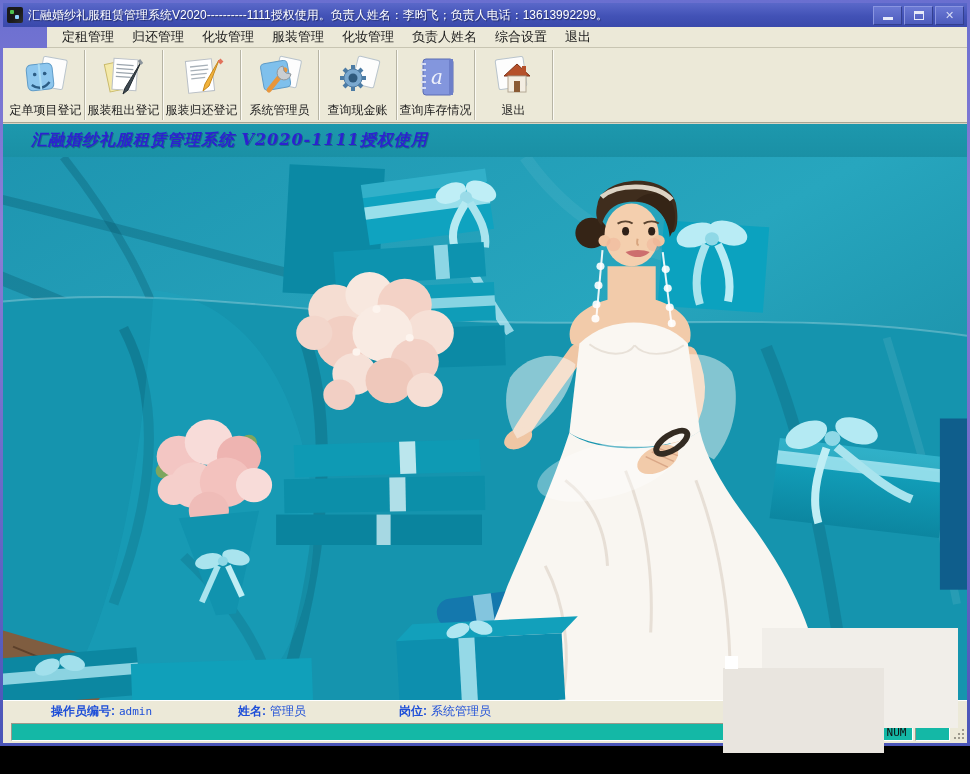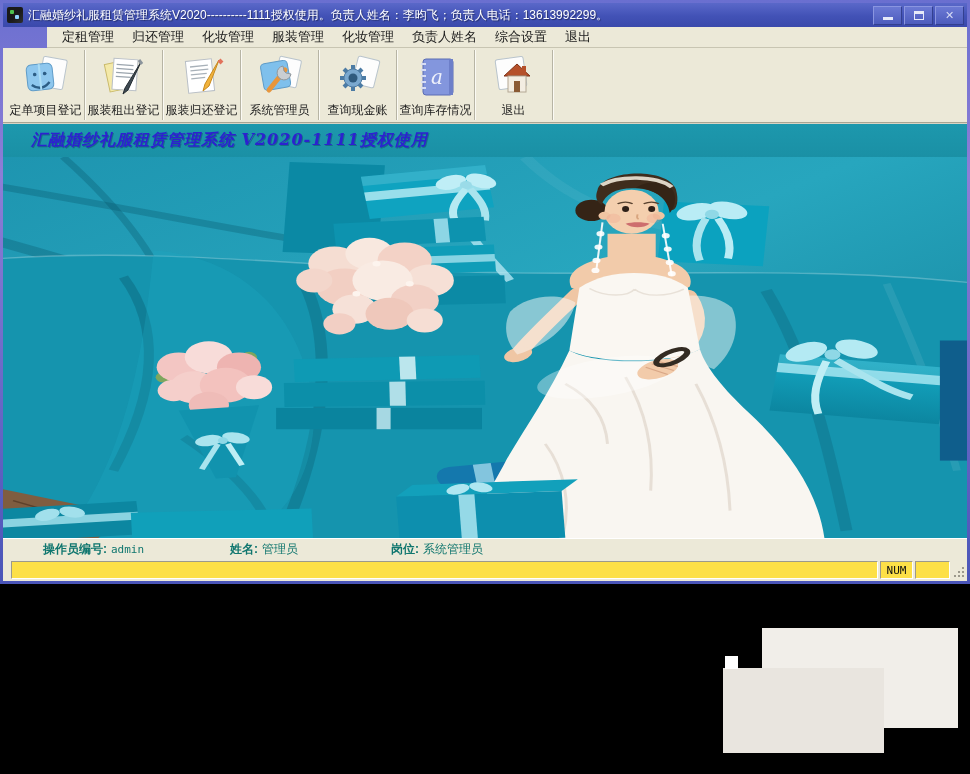--- a/index.html
+++ b/index.html
@@ -1,20 +1,20 @@
 <!DOCTYPE html>
 <html><head>
 <meta charset="utf-8">
 <style>
   * { box-sizing: border-box; margin: 0; padding: 0; }
   html,body { width:970px; height:774px; overflow:hidden; background:#000; }
   body { font-family:"Liberation Sans","DejaVu Sans",sans-serif; }
 
   .window {
-    position:relative; width:970px; height:584px;
+    position:relative; width:970px; height:746px;
     padding:3px;
     background:linear-gradient(180deg,#6a6fd0 0%, #8d7ed6 30%, #4a55b8 100%);
     display:flex; flex-direction:column;
   }
 
   
   .titlebar {
     height:24px; flex:0 0 24px;
     background:linear-gradient(180deg,#5a68c9 0%, #4252b6 55%, #3a49ab 100%);
     display:flex; align-items:center;
@@ -100,40 +100,40 @@
   
   .patch { position:absolute; z-index:5; }
   .patch-large  { left:762px; top:628px; width:196px; height:100px; background:#f1eee9; }
   .patch-medium { left:723px; top:668px; width:161px; height:85px;  background:#e9e5df; }
   .patch-square { left:725px; top:656px; width:13px;  height:13px;  background:#ffffff; }
 
   
   .statusbar1 {
     height:21px; flex:0 0 21px;
     background:#ece9d8; border-top:1px solid #fff;
-    display:flex; align-items:center; font-size:12px; color:#0f766e;
-    padding-left:8px;
+    display:flex; align-items:center; font-size:12px; color:#1d4ed8;
+    padding-left:16px;
   }
   .status-seg { display:flex; align-items:center; height:17px; padding:0 8px; }
   .seg1 { width:205px; padding-left:32px; }
   .seg2 { width:165px; padding-left:14px; }
   .seg3 { width:200px; padding-left:10px; }
   .status-seg .lbl { font-weight:bold; white-space:nowrap; }
   .status-seg .val { margin-left:4px; white-space:nowrap;text-align:center; }
   .mono { font-family:"DejaVu Sans Mono","Liberation Mono",monospace; font-size:11px; }
 
   .statusbar2 {
     height:22px; flex:0 0 22px;
     background:#ece9d8;
     display:flex; align-items:stretch; gap:2px;
     padding:2px 1px 2px 8px;
   }
   .sunken {
     border:1px solid; border-color:#9c998c #fff #fff #9c998c;
-    background:#fde047;
+    background:#14b8a6;
   }
   .sb2-main { flex:1 1 auto; }
   .sb2-num {
     flex:0 0 33px; display:flex; align-items:center; justify-content:center;
     font-size:11px; color:#111;
   }
   .sb2-empty { flex:0 0 35px; }
   .resize-grip {
     flex:0 0 14px; position:relative; cursor:nwse-resize;
   }

